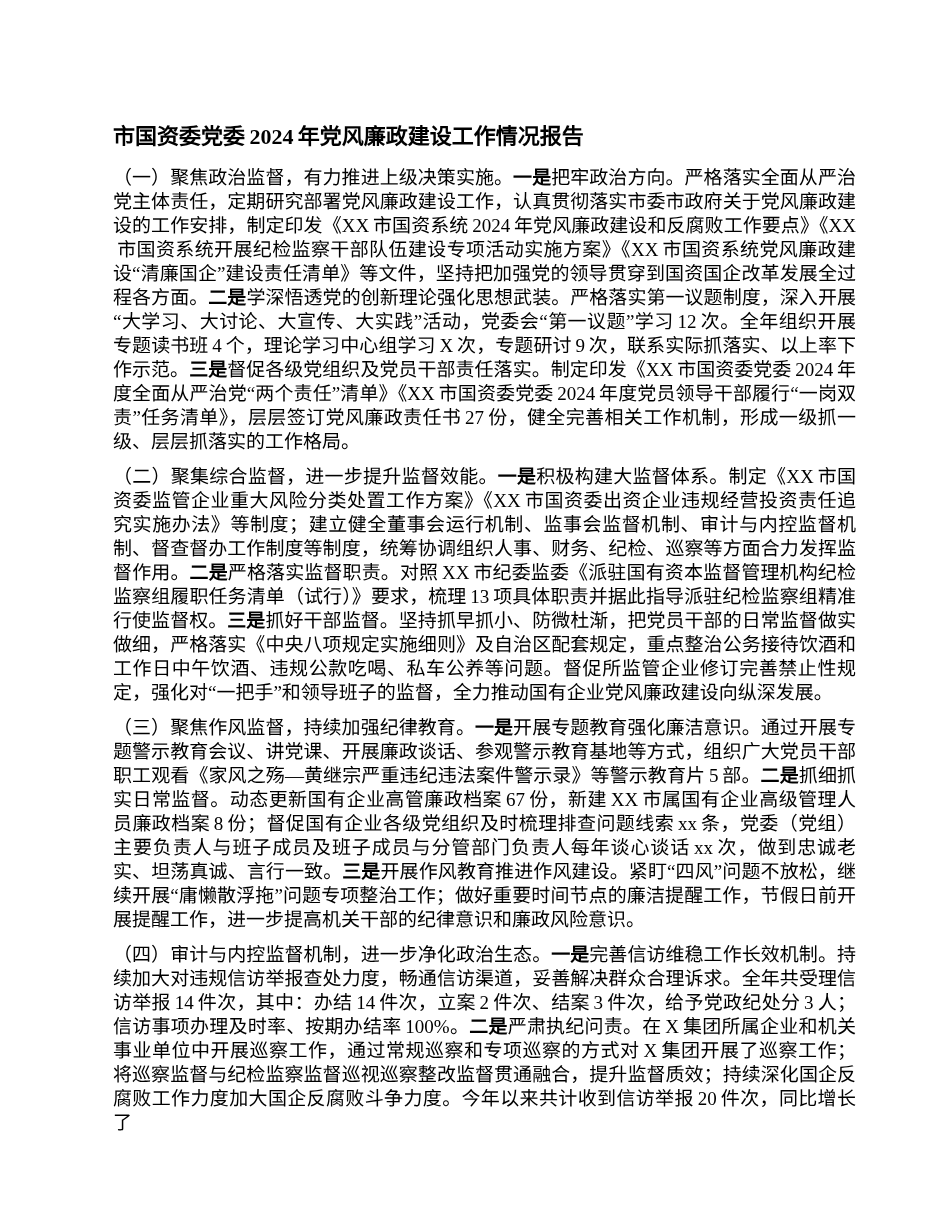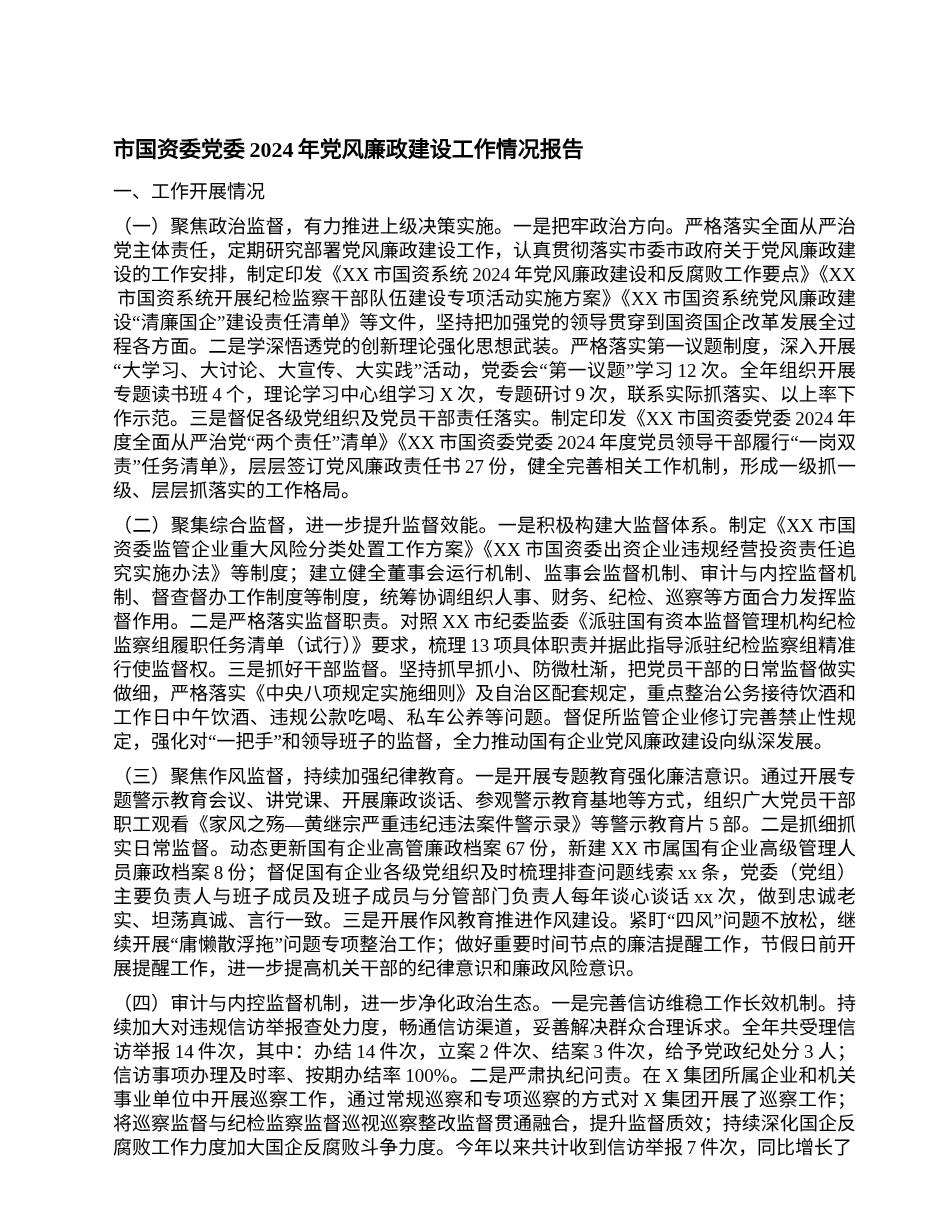--- a/index.html
+++ b/index.html
@@ -19,47 +19,46 @@
   .content {
     position: absolute;
     left: 113px;
     top: 122px;
     width: 743px;
   }
   .doc-title {
     font-size: 22px;
     font-weight: bold;
     line-height: 28px;
-    margin: 14px 0 15px 0;
+    margin: 1px 0 15px 0;
     text-align: left;
   }
   .section-heading {
     font-size: 19px;
     font-weight: normal;
     line-height: 25px;
     margin: 0 0 11px 0;
   }
   .para {
     font-size: 19px;
     line-height: 24px;
     margin: 0 0 11px 0;
     text-align: justify;
     word-break: break-all;
   }
   .para b {
-    font-weight: normal;
+    font-weight: bold;
   }
 </style>
 </head>
 <body>
 
 <div class="page">
   <div class="content">
     <h1 class="doc-title">市国资委党委 2024 年党风廉政建设工作情况报告</h1>
-    <h2 class="section-heading">一、工作开展情况</h2>
     <div>
         <p class="para"><span>（一）聚焦政治监督，有力推进上级决策实施。</span><b>一是</b><span>把牢政治方向。严格落实全面从严治党主体责任，定期研究部署党风廉政建设工作，认真贯彻落实市委市政府关于党风廉政建设的工作安排，制定印发《XX 市国资系统 2024 年党风廉政建设和反腐败工作要点》《XX 市国资系统开展纪检监察干部队伍建设专项活动实施方案》《XX 市国资系统党风廉政建设“清廉国企”建设责任清单》等文件，坚持把加强党的领导贯穿到国资国企改革发展全过程各方面。</span><b>二是</b><span>学深悟透党的创新理论强化思想武装。严格落实第一议题制度，深入开展“大学习、大讨论、大宣传、大实践”活动，党委会“第一议题”学习 12 次。全年组织开展专题读书班 4 个，理论学习中心组学习 X 次，专题研讨 9 次，联系实际抓落实、以上率下作示范。</span><b>三是</b><span>督促各级党组织及党员干部责任落实。制定印发《XX 市国资委党委 2024 年度全面从严治党“两个责任”清单》《XX 市国资委党委 2024 年度党员领导干部履行“一岗双责”任务清单》，层层签订党风廉政责任书 27 份，健全完善相关工作机制，形成一级抓一级、层层抓落实的工作格局。</span></p>
         <p class="para"><span>（二）聚集综合监督，进一步提升监督效能。</span><b>一是</b><span>积极构建大监督体系。制定《XX 市国资委监管企业重大风险分类处置工作方案》《XX 市国资委出资企业违规经营投资责任追究实施办法》等制度；建立健全董事会运行机制、监事会监督机制、审计与内控监督机制、督查督办工作制度等制度，统筹协调组织人事、财务、纪检、巡察等方面合力发挥监督作用。</span><b>二是</b><span>严格落实监督职责。对照 XX 市纪委监委《派驻国有资本监督管理机构纪检监察组履职任务清单（试行）》要求，梳理 13 项具体职责并据此指导派驻纪检监察组精准行使监督权。</span><b>三是</b><span>抓好干部监督。坚持抓早抓小、防微杜渐，把党员干部的日常监督做实做细，严格落实《中央八项规定实施细则》及自治区配套规定，重点整治公务接待饮酒和工作日中午饮酒、违规公款吃喝、私车公养等问题。督促所监管企业修订完善禁止性规定，强化对“一把手”和领导班子的监督，全力推动国有企业党风廉政建设向纵深发展。</span></p>
         <p class="para"><span>（三）聚焦作风监督，持续加强纪律教育。</span><b>一是</b><span>开展专题教育强化廉洁意识。通过开展专题警示教育会议、讲党课、开展廉政谈话、参观警示教育基地等方式，组织广大党员干部职工观看《家风之殇—黄继宗严重违纪违法案件警示录》等警示教育片 5 部。</span><b>二是</b><span>抓细抓实日常监督。动态更新国有企业高管廉政档案 67 份，新建 XX 市属国有企业高级管理人员廉政档案 8 份；督促国有企业各级党组织及时梳理排查问题线索 xx 条，党委（党组）主要负责人与班子成员及班子成员与分管部门负责人每年谈心谈话 xx 次，做到忠诚老实、坦荡真诚、言行一致。</span><b>三是</b><span>开展作风教育推进作风建设。紧盯“四风”问题不放松，继续开展“庸懒散浮拖”问题专项整治工作；做好重要时间节点的廉洁提醒工作，节假日前开展提醒工作，进一步提高机关干部的纪律意识和廉政风险意识。</span></p>
-        <p class="para"><span>（四）审计与内控监督机制，进一步净化政治生态。</span><b>一是</b><span>完善信访维稳工作长效机制。持续加大对违规信访举报查处力度，畅通信访渠道，妥善解决群众合理诉求。全年共受理信访举报 14 件次，其中：办结 14 件次，立案 2 件次、结案 3 件次，给予党政纪处分 3 人；信访事项办理及时率、按期办结率 100%。</span><b>二是</b><span>严肃执纪问责。在 X 集团所属企业和机关事业单位中开展巡察工作，通过常规巡察和专项巡察的方式对 X 集团开展了巡察工作；将巡察监督与纪检监察监督巡视巡察整改监督贯通融合，提升监督质效；持续深化国企反腐败工作力度加大国企反腐败斗争力度。今年以来共计收到信访举报 7 件次，同比增长了</span></p>
+        <p class="para"><span>（四）审计与内控监督机制，进一步净化政治生态。</span><b>一是</b><span>完善信访维稳工作长效机制。持续加大对违规信访举报查处力度，畅通信访渠道，妥善解决群众合理诉求。全年共受理信访举报 14 件次，其中：办结 14 件次，立案 2 件次、结案 3 件次，给予党政纪处分 3 人；信访事项办理及时率、按期办结率 100%。</span><b>二是</b><span>严肃执纪问责。在 X 集团所属企业和机关事业单位中开展巡察工作，通过常规巡察和专项巡察的方式对 X 集团开展了巡察工作；将巡察监督与纪检监察监督巡视巡察整改监督贯通融合，提升监督质效；持续深化国企反腐败工作力度加大国企反腐败斗争力度。今年以来共计收到信访举报 20 件次，同比增长了</span></p>
       </div>
   </div>
 </div>
 
 </body></html>

